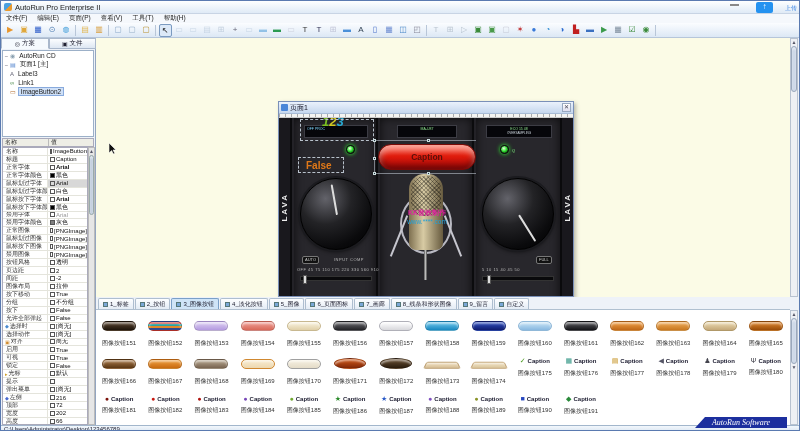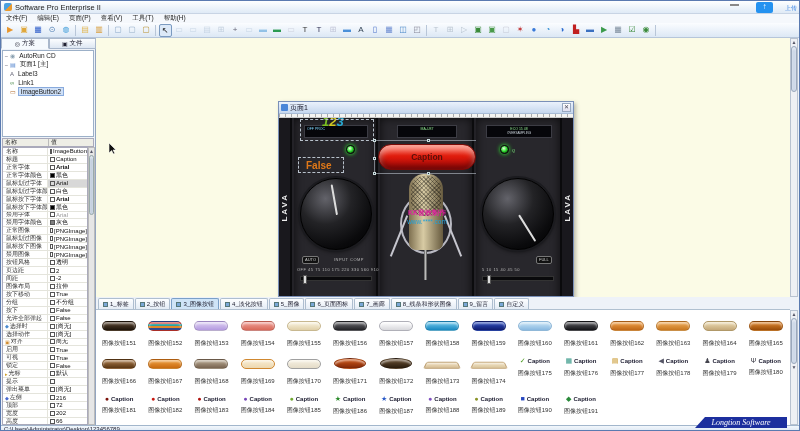--- a/index.html
+++ b/index.html
@@ -160,21 +160,21 @@
     font-family:"Liberation Serif",serif;font-style:italic;font-size:8px;line-height:11px;text-align:center;
     clip-path:polygon(10px 0,100% 0,100% 100%,0 100%);z-index:6;}
 </style>
 </head>
 <body>
 
 <div id="app">
 
   <div class="titlebar">
     <span class="appicon"></span>
-    <span class="apptitle">Software Pro Enterprise II</span>
+    <span class="apptitle">AutoRun Pro Enterprise II</span>
     <span class="min-dash"></span>
     <span class="upbtn">↑</span>
     <span class="uptext">上传</span>
   </div>
 
   <div class="menubar">
 
   <span>文件(F)</span>
       <span>编辑(E)</span>
       <span>页面(P)</span>
@@ -1075,15 +1075,15 @@
           <div class="caprow"><span class="gi" style="color: rgb(42, 138, 58);">◆</span><span>Caption</span></div>
           <div class="glbl">图像按钮191</div>
         </div>
       </div>
   </div>
   <div class="vscroll vs-gallery">▲<span class="thumb"></span>▼</div>
 
   <div class="statusbar">
     <span>C:\Users\Administrator\Desktop\123456789</span>
   </div>
-  <div class="badge">Longtion Software</div>
+  <div class="badge">AutoRun Software</div>
 
 </div>
 
 </body></html>

